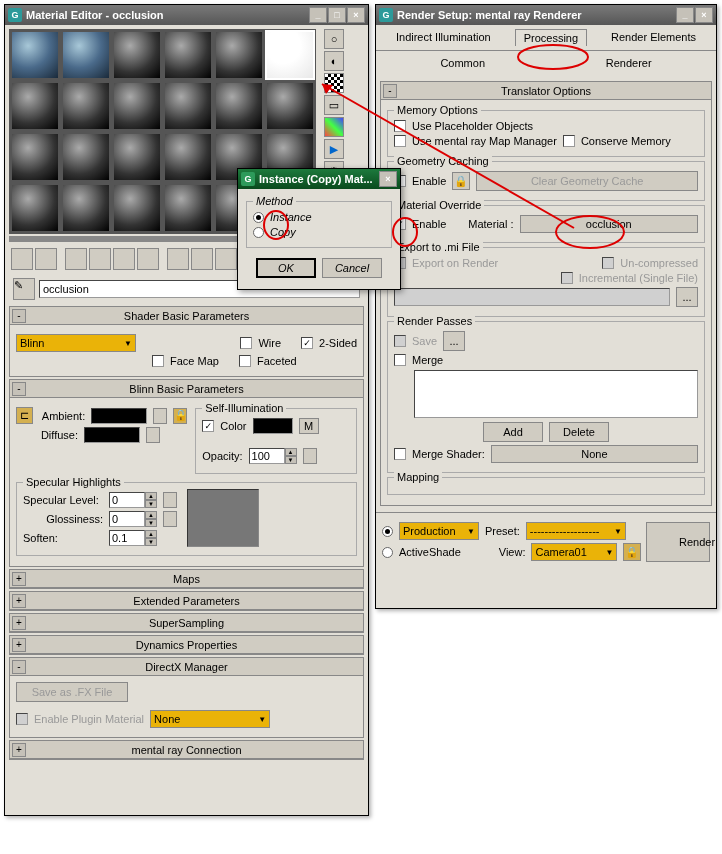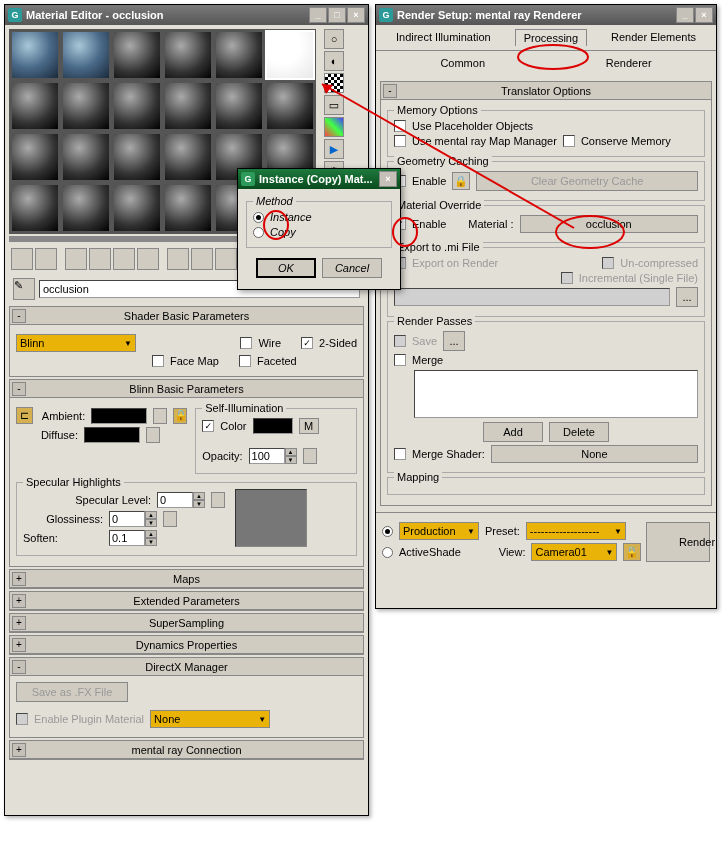--- a/index.html
+++ b/index.html
@@ -197,21 +197,21 @@
               <span style="width:14px;height:16px;border:1px solid #888;background:#d0ccc2;"></span>
             </div>
           </div>
         </div>
 
         <div class="fieldset">
           <div class="fieldset-label">Specular Highlights</div>
           <div style="display:flex; gap:10px;">
             <div>
               <div class="field-row">
-                <span style="width:80px;text-align:right;margin-left:48px;">Specular Level:</span>
+                <span style="width:80px;">Specular Level:</span>
                 <div class="spinner">
                     <input value="0" style="">
                     <div class="spin-btns">
                       <div class="spin-btn">▲</div>
                       <div class="spin-btn">▼</div>
                     </div>
                   </div>
                 <span style="width:14px;height:16px;border:1px solid #888;background:#d0ccc2;"></span>
               </div>
               <div class="field-row">

